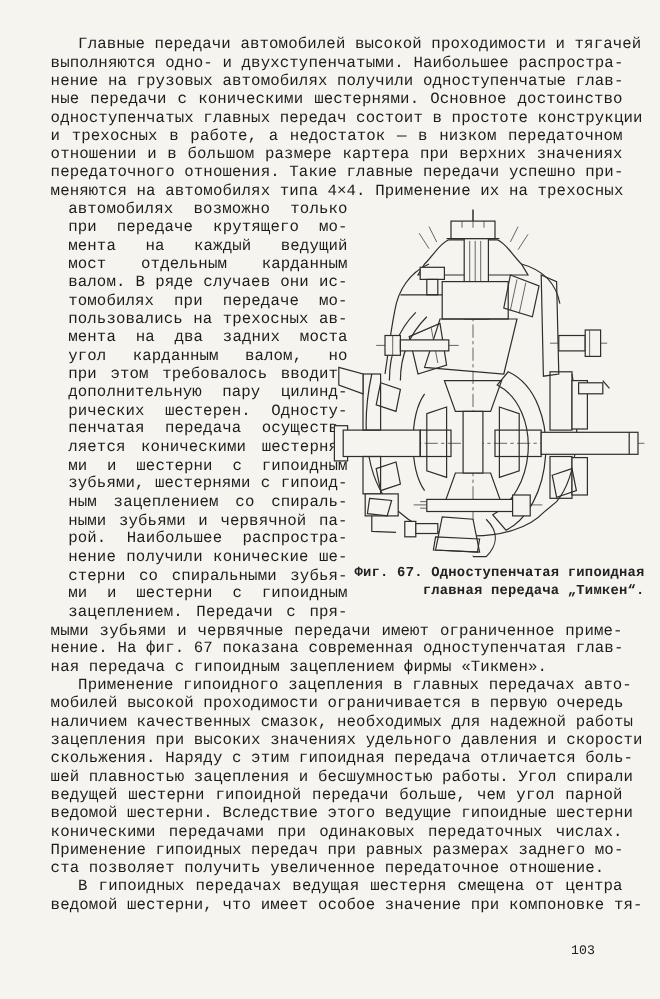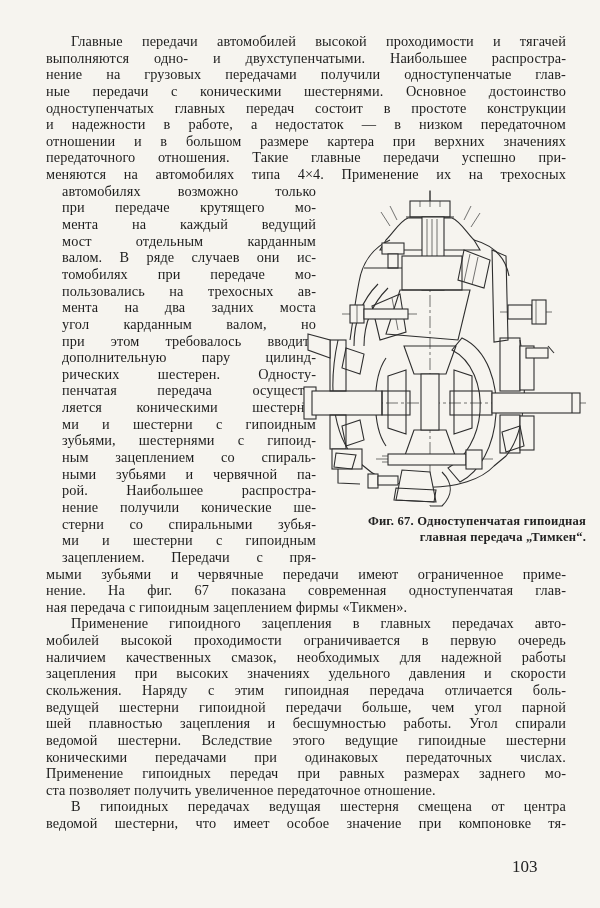--- a/index.html
+++ b/index.html
@@ -1,60 +1,60 @@
 <!DOCTYPE html>
 <html><head>
 <meta charset="utf-8">
 <style>
   html,body{margin:0;padding:0;}
   body{width:600px;height:908px;overflow:hidden;background:#e9e7e1;}
   .page{
     position:relative;width:600px;height:908px;
     background:#f6f4ef;
-    font-family:Liberation Serif, serif;
+    font-family:Liberation Mono, monospace;
     color:#1d1d1d;
   }
   .flow{position:absolute;left:46px;top:33px;width:520px;}
   .line{
     font-size:14.3px;line-height:16.65px;height:16.65px;
     text-align:justify;text-align-last:justify;
     white-space:nowrap;letter-spacing:.1px;
   }
   .block.wrap .line{width:254px;margin-left:16px;}
   .line.indent{text-indent:25px;}
   .line.last{text-align-last:left;}
   figure.fig{position:absolute;left:302px;top:188px;width:284px;margin:0;padding:0;}
   figure.fig svg{display:block;}
   figcaption{
     margin-top:3px;text-align:right;
     font-size:12.6px;line-height:16px;font-weight:bold;
     letter-spacing:.2px;color:#222;
   }
   .pagenum{
     position:absolute;top:857px;left:512px;width:36px;
-    font-size:17px;color:#222;
+    font-size:12px;text-align:center;color:#222;
   }
   .ink{stroke:#2e2e2e;stroke-width:1.1;fill:none;}
   .thin{stroke:#3a3a3a;stroke-width:.7;fill:none;}
   .white{fill:#f6f4ef;stroke:#2e2e2e;stroke-width:1.1;}
   .cl{stroke:#3a3a3a;stroke-width:.7;fill:none;stroke-dasharray:12 3 3 3;}
 </style>
 </head>
 <body>
 
 <div class="page">
 
   <div class="flow">
     <div class="block">
         <div class="line indent">Главные передачи автомобилей высокой проходимости и тягачей</div>
         <div class="line">выполняются одно- и двухступенчатыми. Наибольшее распростра-</div>
-        <div class="line">нение на грузовых передачами получили одноступенчатые глав-</div>
+        <div class="line">нение на грузовых автомобилях получили одноступенчатые глав-</div>
         <div class="line">ные передачи с коническими шестернями. Основное достоинство</div>
         <div class="line">одноступенчатых главных передач состоит в простоте конструкции</div>
-        <div class="line">и надежности в работе, а недостаток — в низком передаточном</div>
+        <div class="line">и трехосных в работе, а недостаток — в низком передаточном</div>
         <div class="line">отношении и в большом размере картера при верхних значениях</div>
         <div class="line">передаточного отношения. Такие главные передачи успешно при-</div>
         <div class="line">меняются на автомобилях типа 4×4. Применение их на трехосных</div>
       </div>
     <div class="block wrap">
         <div class="line">автомобилях возможно только</div>
         <div class="line">при передаче крутящего мо-</div>
         <div class="line">мента на каждый ведущий</div>
         <div class="line">мост отдельным карданным</div>
         <div class="line">валом. В ряде случаев они ис-</div>
@@ -79,22 +79,22 @@
       </div>
     <div class="block">
         <div class="line">мыми зубьями и червячные передачи имеют ограниченное приме-</div>
         <div class="line">нение. На фиг. 67 показана современная одноступенчатая глав-</div>
         <div class="line last">ная передача с гипоидным зацеплением фирмы «Тикмен».</div>
         <div class="line indent">Применение гипоидного зацепления в главных передачах авто-</div>
         <div class="line">мобилей высокой проходимости ограничивается в первую очередь</div>
         <div class="line">наличием качественных смазок, необходимых для надежной работы</div>
         <div class="line">зацепления при высоких значениях удельного давления и скорости</div>
         <div class="line">скольжения. Наряду с этим гипоидная передача отличается боль-</div>
+        <div class="line">шей плавностью зацепления и бесшумностью работы. Угол спирали</div>
         <div class="line">ведущей шестерни гипоидной передачи больше, чем угол парной</div>
-        <div class="line">шей плавностью зацепления и бесшумностью работы. Угол спирали</div>
         <div class="line">ведомой шестерни. Вследствие этого ведущие гипоидные шестерни</div>
         <div class="line">коническими передачами при одинаковых передаточных числах.</div>
         <div class="line">Применение гипоидных передач при равных размерах заднего мо-</div>
         <div class="line last">ста позволяет получить увеличенное передаточное отношение.</div>
         <div class="line indent">В гипоидных передачах ведущая шестерня смещена от центра</div>
         <div class="line">ведомой шестерни, что имеет особое значение при компоновке тя-</div>
       </div>
   </div>
 
   <figure class="fig">

